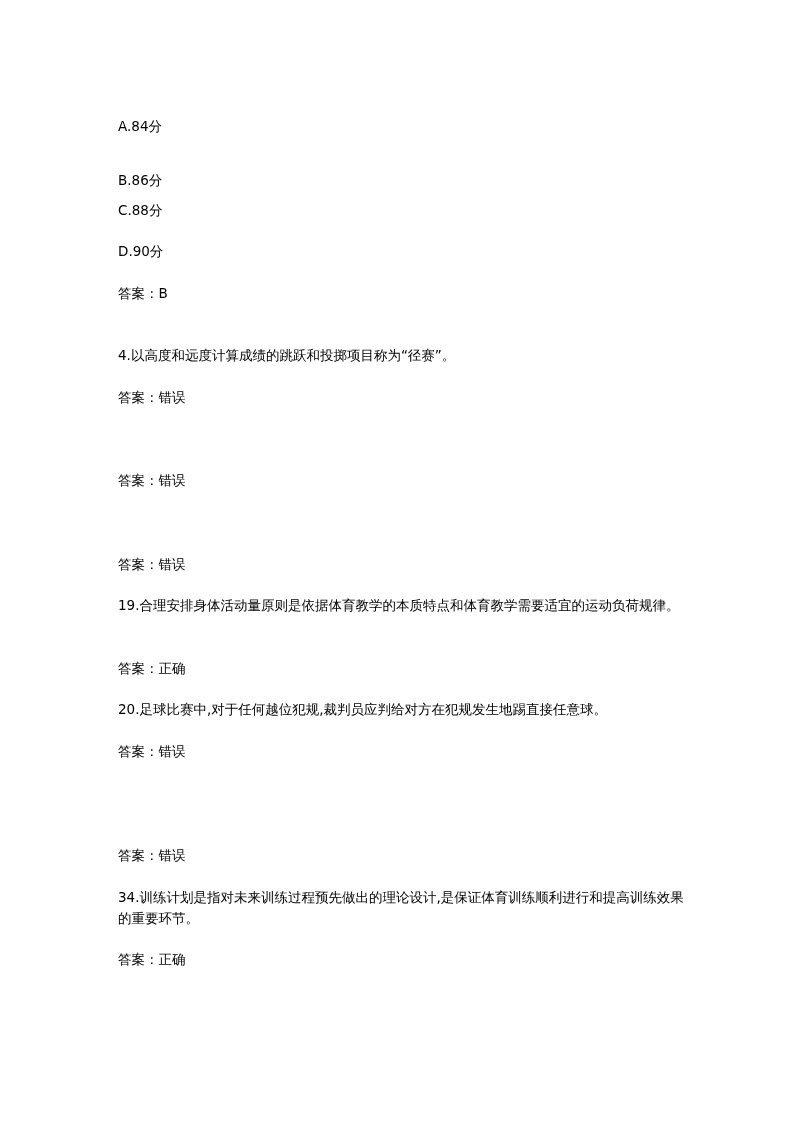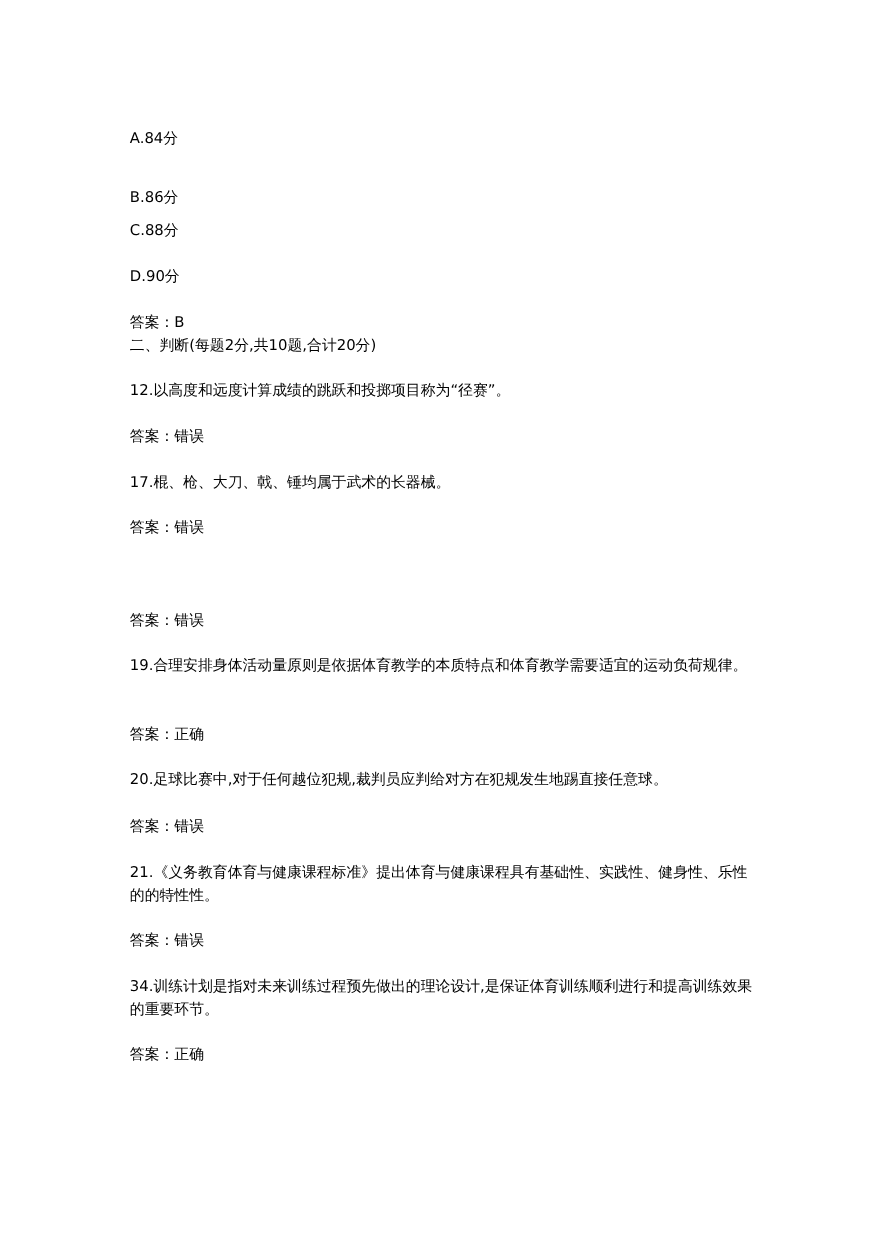--- a/index.html
+++ b/index.html
@@ -37,36 +37,33 @@
 <body>
 
 <div class="page">
 
   <div class="line" style="top:116px;">A.84分</div>
   <div class="line" style="top:170px;">B.86分</div>
   <div class="line" style="top:200px;">C.88分</div>
   <div class="line" style="top:241px;">D.90分</div>
 
   <div class="line" style="top:283px;">答案：B</div>
-  <div class="line" style="top:304px;">二、判断(每题2分,共10题,合计20分)</div>
 
-  <div class="line" style="top:345px;">12.以高度和远度计算成绩的跳跃和投掷项目称为“径赛”。</div>
+  <div class="line" style="top:345px;">4.以高度和远度计算成绩的跳跃和投掷项目称为“径赛”。</div>
   <div class="line" style="top:387px;">答案：错误</div>
 
-  <div class="line" style="top:429px;">17.棍、枪、大刀、戟、锤均属于武术的长器械。</div>
   <div class="line" style="top:470px;">答案：错误</div>
 
   <div class="line" style="top:554px;">答案：错误</div>
 
   <div class="line" style="top:595px;">19.合理安排身体活动量原则是依据体育教学的本质特点和体育教学需要适宜的运动负荷规律。</div>
   <div class="line" style="top:658px;">答案：正确</div>
 
   <div class="line" style="top:699px;">20.足球比赛中,对于任何越位犯规,裁判员应判给对方在犯规发生地踢直接任意球。</div>
   <div class="line" style="top:741px;">答案：错误</div>
 
-  <div class="line" style="top:783px;">21.《义务教育体育与健康课程标准》提出体育与健康课程具有基础性、实践性、健身性、乐性的的特性性。</div>
   <div class="line" style="top:845px;">答案：错误</div>
 
   <div class="line" style="top:887px;">34.训练计划是指对未来训练过程预先做出的理论设计,是保证体育训练顺利进行和提高训练效果的重要环节。</div>
   <div class="line" style="top:949px;">答案：正确</div>
 
 
 </div>
 
 </body></html>

